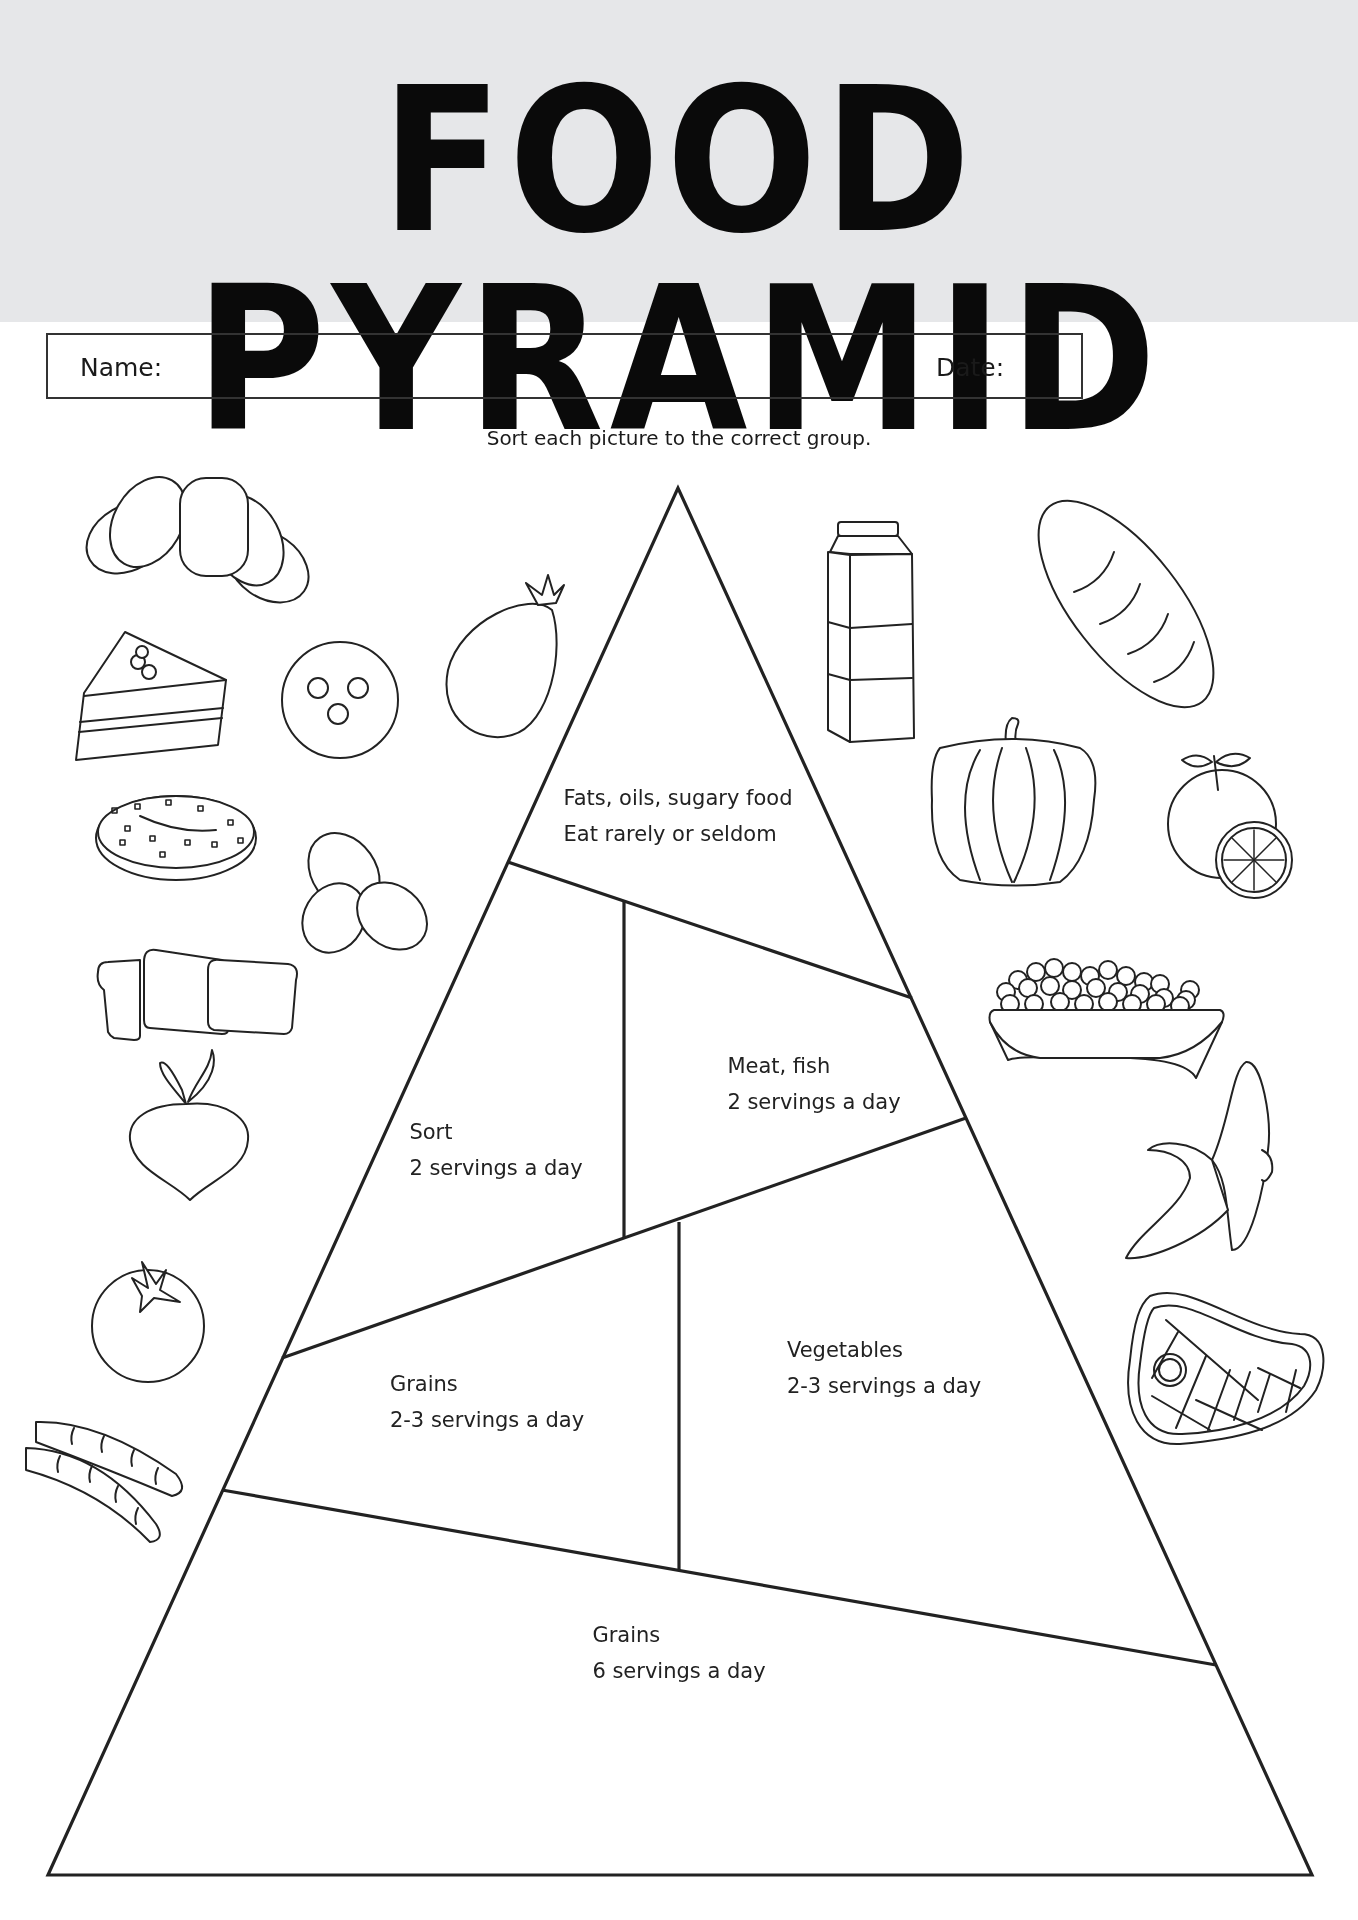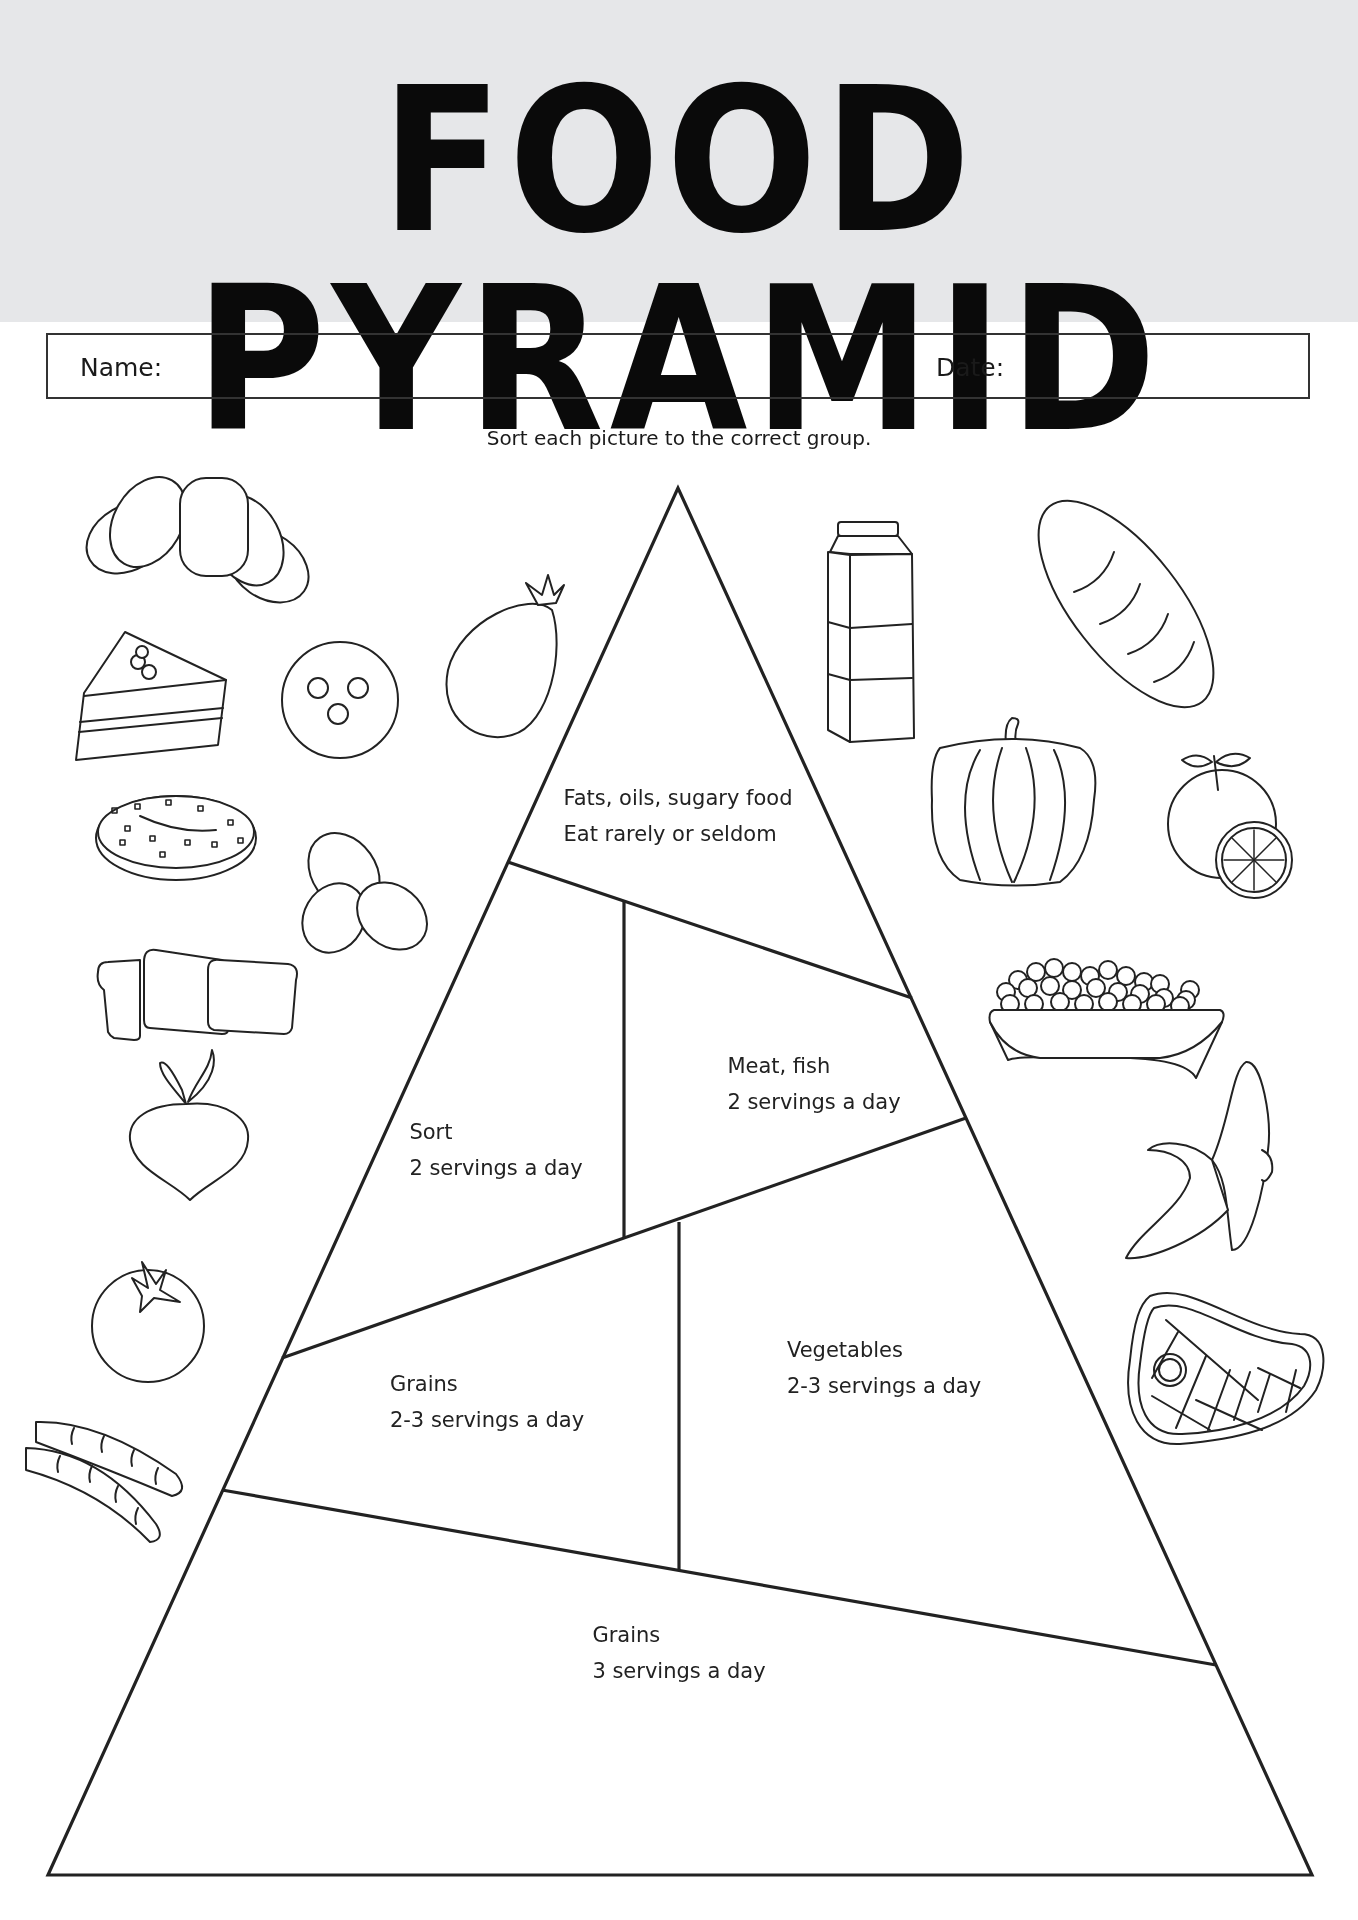--- a/index.html
+++ b/index.html
@@ -3,21 +3,21 @@
 <meta charset="utf-8">
 <style>
   html, body { margin: 0; padding: 0; }
   body { width: 1358px; height: 1920px; background: #ffffff; position: relative; overflow: hidden;
          font-family: "DejaVu Sans", sans-serif; color: #1e1e1e; }
   .header-band { position: absolute; left: 0; top: 0; width: 1358px; height: 322px; background: #e6e7e9; }
   .title { position: absolute; left: 0; top: 62px; width: 1358px; text-align: center;
            font-family: "DejaVu Sans", sans-serif; font-weight: bold; font-size: 178px;
            letter-spacing: 6px; color: #0a0a0a; transform: scaleY(1.12); transform-origin: top center;
            line-height: 1; }
-  .name-box { position: absolute; left: 46px; top: 333px; width: 1264px; height: 66px;
+  .name-box { position: absolute; left: 46px; top: 333px; width: 1037px; height: 66px;
               border: 2px solid #333; box-sizing: border-box; }
   .field-label { position: absolute; top: 18px; font-size: 25px; color: #1a1a1a; }
   .instruction { position: absolute; left: 0; top: 426px; width: 1358px; text-align: center; font-size: 20px; color: #1a1a1a; }
   svg.art { position: absolute; left: 0; top: 0; }
   .lbl { position: absolute; font-size: 21px; line-height: 36px; color: #222; transform: translateX(-50%); white-space: nowrap; }
 </style>
 </head>
 <body>
 
 <div class="header-band"></div>
@@ -56,21 +56,21 @@
 <div class="lbl" style="left:487px;top:1366px">
   <div>Grains</div>
   <div>2-3 servings a day</div>
 </div>
 <div class="lbl" style="left:884px;top:1332px">
   <div>Vegetables</div>
   <div>2-3 servings a day</div>
 </div>
 <div class="lbl" style="left:679px;top:1617px">
   <div>Grains</div>
-  <div>3 servings a day</div>
+  <div>6 servings a day</div>
 </div>
 
 <svg class="art" width="1358" height="1920">
   <g stroke="#222" stroke-width="2" fill="#fff" stroke-linecap="round" stroke-linejoin="round">
 
     <g>
       <ellipse cx="128" cy="538" rx="32" ry="44" transform="rotate(60 128 538)"></ellipse>
       <ellipse cx="268" cy="566" rx="32" ry="44" transform="rotate(-55 268 566)"></ellipse>
       <ellipse cx="148" cy="522" rx="34" ry="48" transform="rotate(30 148 522)"></ellipse>
       <ellipse cx="246" cy="540" rx="34" ry="48" transform="rotate(-28 246 540)"></ellipse>

